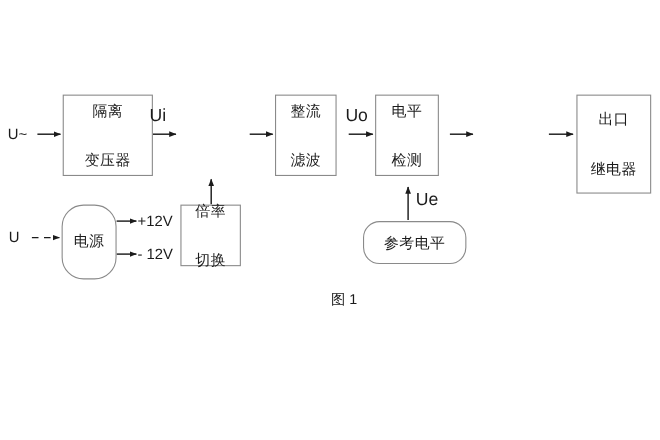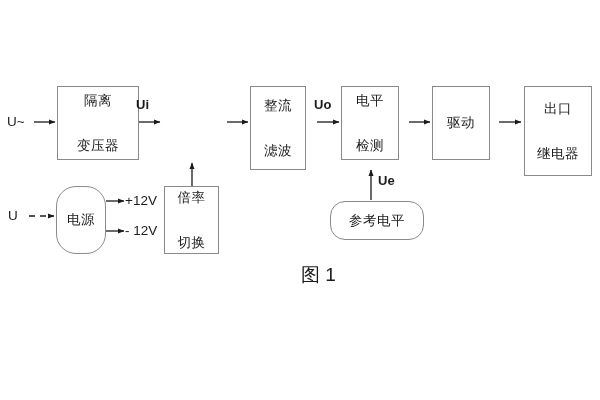--- a/index.html
+++ b/index.html
@@ -42,25 +42,24 @@
   }
   
   .lbl {
     position: absolute;
     color: #1b1b1b;
     font-size: 13.5px;
     white-space: nowrap;
     line-height: 1;
   }
   .lbl.sig {
-    font-size: 13px;
-    font-weight: bold;
+    font-size: 16px;
   }
   .lbl.cap {
-    font-size: 19px;
+    font-size: 13px;
   }
   
   #wires {
     position: absolute;
     left: 0;
     top: 0;
     width: 600px;
     height: 400px;
     pointer-events: none;
   }
@@ -99,44 +98,41 @@
 
     <line x1="106" y1="231" x2="124" y2="231" stroke="#1b1b1b" stroke-width="1.3" marker-end="url(#ah)"></line>
   </svg>
 
   <div class="block" style="left:57px; top:86px; width:82px; height:74px;">
     <span class="ln">隔离</span>
     <span class="ln">变压器</span>
   </div>
 
 
-  <div class="block" style="left:250px; top:86px; width:56px; height:84px;">
+  <div class="block" style="left:250px; top:86px; width:56px; height:74px;">
     <span class="ln">整流</span>
     <span class="ln">滤波</span>
   </div>
 
   <div class="block" style="left:341px; top:86px; width:58px; height:74px;font-family:Liberation Serif, serif;">
     <span class="ln">电平</span>
     <span class="ln">检测</span>
   </div>
 
-  <div class="block single" style="left:432px; top:86px; width:58px; height:74px;">
-    <span class="ln">驱动</span>
-  </div>
 
   <div class="block" style="left:524px; top:86px; width:68px; height:90px;">
     <span class="ln">出口</span>
     <span class="ln">继电器</span>
   </div>
 
   <div class="block single" style="left:56px; top:186px; width:50px; height:68px;border-radius:20px;">
     <span class="ln">电源</span>
   </div>
 
-  <div class="block" style="left:164px; top:186px; width:55px; height:68px;">
+  <div class="block" style="left:164px; top:186px; width:55px; height:56px;">
     <span class="ln">倍率</span>
     <span class="ln">切换</span>
   </div>
 
   <div class="block single" style="left:330px; top:201px; width:94px; height:39px;border-radius:15px;">
     <span class="ln">参考电平</span>
   </div>
 
   <div class="lbl" style="left:7px; top:115px;">U~</div>
 

